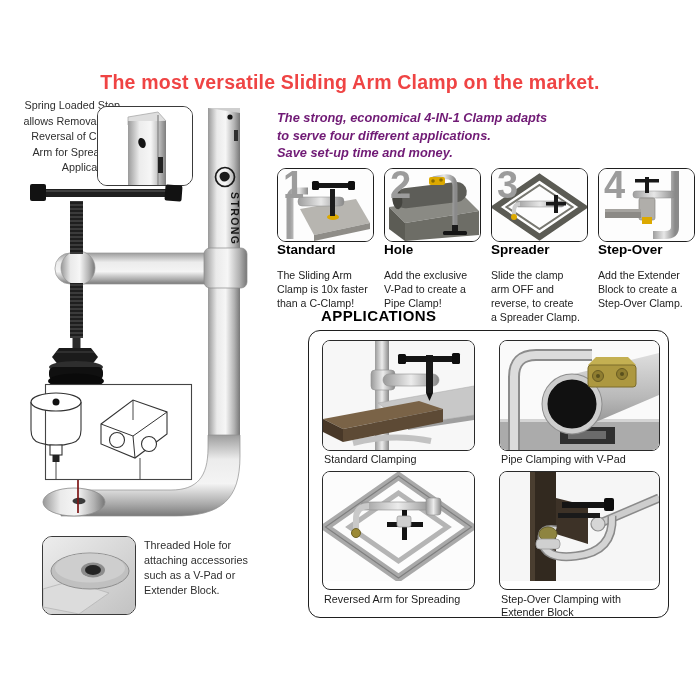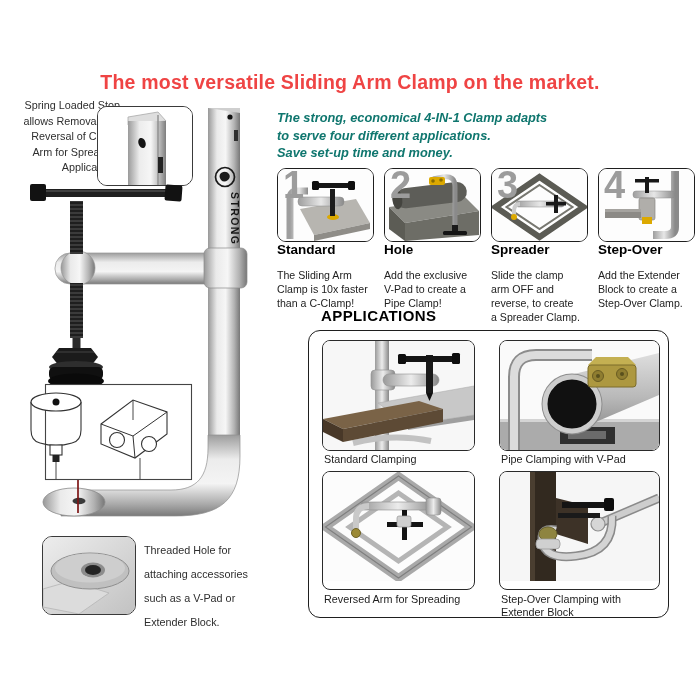--- a/index.html
+++ b/index.html
@@ -4,27 +4,27 @@
 <style>
   html,body{margin:0;padding:0;background:#fff;}
   .page{position:relative;width:700px;height:700px;background:#fff;overflow:hidden;
         font-family:"Liberation Sans", sans-serif;color:#111;}
   .abs{position:absolute;}
   .pre{white-space:pre-line;}
 
   .title{top:71px;left:0;right:0;text-align:center;font-size:19.5px;font-weight:bold;letter-spacing:.2px;color:#ef4444;}
 
   .spring-note{left:8px;top:98px;width:112px;text-align:right;font-size:10.8px;line-height:15.6px;color:#2e2e2e;}
-  .threaded-note{left:144px;top:538px;width:130px;font-size:10.8px;line-height:24px;color:#2e2e2e;}
+  .threaded-note{left:144px;top:538px;width:130px;font-size:10.8px;line-height:15px;color:#2e2e2e;}
 
   .inset{border:1.5px solid #3a3a3a;border-radius:10px;overflow:hidden;background:#fff;}
   .inset-top{left:97px;top:106px;width:94px;height:78px;}
   .inset-hole{left:42px;top:536px;width:92px;height:77px;}
 
-  .intro{left:277px;top:109px;width:310px;font-size:12.8px;font-weight:bold;font-style:italic;line-height:17.5px;color:#0f766e;}
+  .intro{left:277px;top:109px;width:310px;font-size:12.8px;font-weight:bold;font-style:italic;line-height:17.5px;color:#701a75;}
 
   .step{top:168px;width:97px;}
   .step-box{position:relative;width:95px;height:72px;border:1.5px solid #1f1f1f;border-radius:9px;overflow:hidden;background:#fff;}
   .step-number{position:absolute;top:-3px;left:5px;font-size:38px;line-height:1;font-weight:bold;color:#9c9c9c;z-index:2;}
   .step-label{margin-top:0;font-size:13.5px;font-weight:bold;color:#000;}
   .step-desc{margin-top:11px;font-size:10.6px;line-height:14px;color:#222;}
 
   .apps-heading{left:321px;top:307px;font-size:15px;font-weight:bold;letter-spacing:.4px;color:#000;}
   .apps-panel{left:308px;top:330px;width:359px;height:286px;border:1.5px solid #1f1f1f;border-radius:12px;background:#fff;}
   .card{position:absolute;border:1.3px solid #2a2a2a;border-radius:8px;overflow:hidden;background:#fff;}

